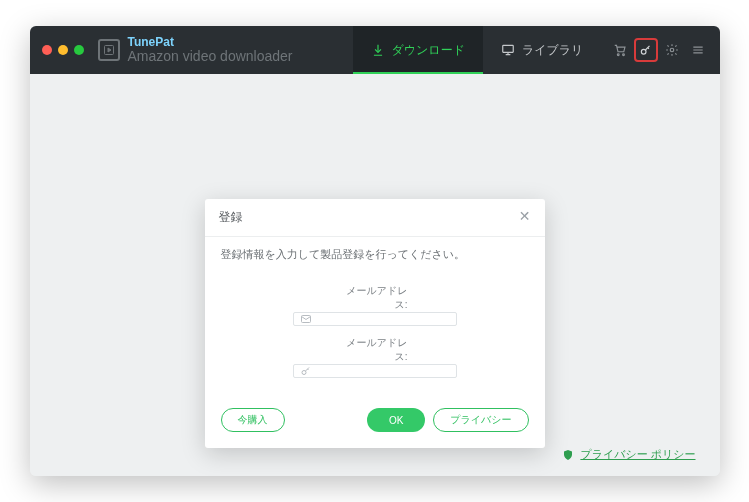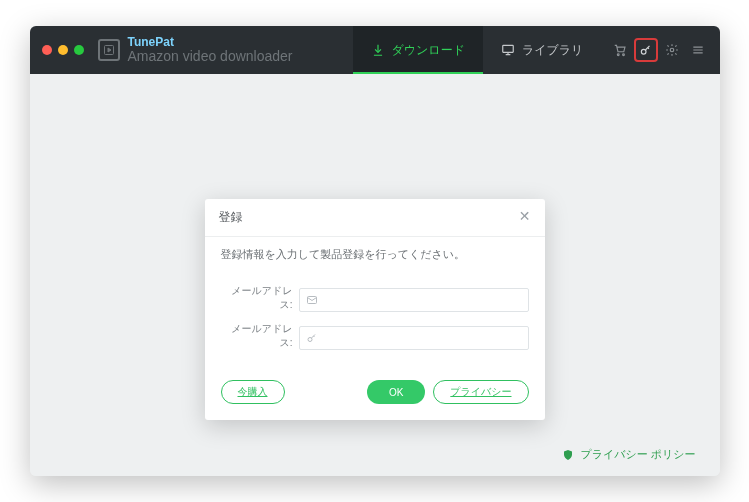--- a/index.html
+++ b/index.html
@@ -21,35 +21,35 @@
 .tab { display: flex; align-items: center; gap: 7px; padding: 0 18px; font-size: 12px; color: #c5c8cb; cursor: pointer; position: relative; }
 .tab.active { background: #1f2427; color: #30d158; }
 .tab.active::after { content: ""; position: absolute; left: 0; right: 0; bottom: 0; height: 2px; background: #30d158; }
 .tab svg { width: 14px; height: 14px; }
 .titlebar-right { margin-left: auto; display: flex; align-items: center; gap: 6px; }
 .ticon { width: 20px; height: 20px; display: flex; align-items: center; justify-content: center; color: #8d9296; cursor: pointer; }
 .ticon.highlight { outline: 2px solid #d83b3b; outline-offset: 0; border-radius: 2px; color: #cfd2d5; }
 .ticon svg { width: 14px; height: 14px; }
 .content { flex: 1; position: relative; background: #eef0f1; }
 .footer { position: absolute; right: 24px; bottom: 14px; display: flex; align-items: center; gap: 6px; font-size: 11px; color: #2e9e4f; }
-.footer a { color: #2e9e4f; cursor: pointer; }
+.footer a { color: #2e9e4f; text-decoration: underline; cursor: pointer; }
 .shield { width: 12px; height: 12px; }
 .dialog { position: absolute; left: 50%; top: 125px; transform: translateX(-50%); width: 340px; background: #fff; border-radius: 3px; box-shadow: 0 6px 24px rgba(0,0,0,0.18); }
 .dialog-hd { display: flex; align-items: flex-start; justify-content: space-between; padding: 10px 14px; font-size: 12px; color: #5b5f63; border-bottom: 1px solid #eceeef; }
 .dialog-close { cursor: pointer; color: #9aa0a6; font-size: 14px; line-height: 1; }
 .dialog-sub { padding: 10px 16px 4px; font-size: 11px; color: #6b7074; }
 .form { padding: 8px 16px 12px; }
-.row { display: flex; align-items: flex-end; margin: 10px 0; }
+.row { display: flex; align-items: center; margin: 10px 0; flex-direction: column; }
 .lbl { width: 78px; text-align: right; font-size: 10px; color: #7b8085; padding-right: 6px; }
 .inputwrap { flex: 1; display: flex; align-items: center; border: 1px solid #dfe3e6; border-radius: 2px; height: 24px; padding: 0 6px; }
 .inputwrap svg { width: 12px; height: 12px; color: #b7bcc1; flex-shrink: 0; }
 .inputwrap input { border: none; outline: none; flex: 1; font-size: 10px; padding-left: 6px; color: #333; background: transparent; }
 .dialog-ft { display: flex; align-items: center; padding: 8px 16px 16px; gap: 8px; }
 .btn { height: 24px; border-radius: 12px; font-size: 10px; display: inline-flex; align-items: center; justify-content: center; cursor: pointer; border: 1px solid transparent; padding: 0 16px; }
-.btn-outline { border-color: #30c060; color: #30c060; background: #fff; text-decoration: underline; }
+.btn-outline { border-color: #30c060; color: #30c060; background: #fff; }
 .btn-primary { background: #34c968; color: #fff; min-width: 58px; }
 .spacer { flex: 1; }
 </style>
 </head>
 <body>
 
 <div class="window">
   <div class="titlebar">
     <div class="traffic">
       <div class="dot r"></div>

